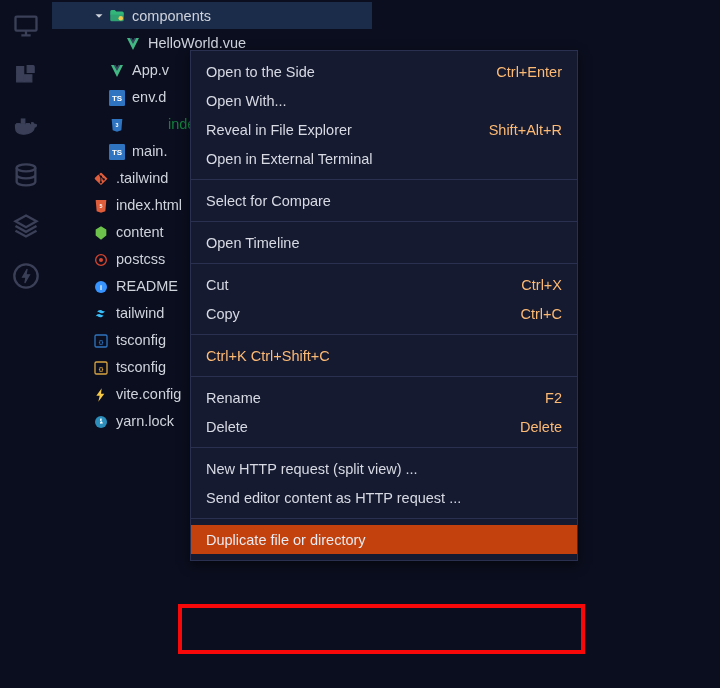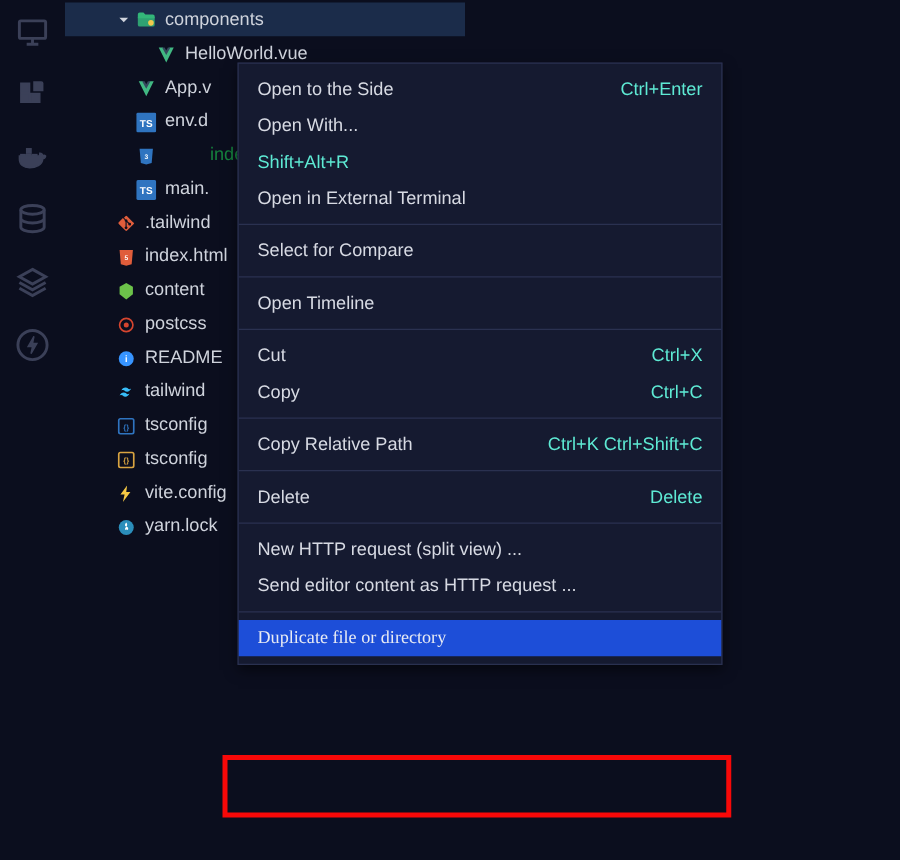--- a/index.html
+++ b/index.html
@@ -45,23 +45,23 @@
     box-shadow: 0 4px 10px rgba(0,0,0,.5);
     padding: 6px 0;
   }
   .ctx-item {
     display: flex; align-items: center; justify-content: space-between;
     height: 29px; padding: 0 15px;
     font-size: 14.5px; color: #d7dae3;
     cursor: default;
   }
   .ctx-item .lbl { flex: 1 1 auto; text-align:left; }
-  .ctx-item .sc  { color: #5eead4; font-size: 14.5px; }
+  .ctx-item .sc  { color: #fdba74; font-size: 14.5px; }
   .ctx-sep { height: 1px; background: #2a3150; margin: 6px 0; }
-  .ctx-item.highlight { background: #1d4ed8; color: #e8ebf3; font-family: Liberation Serif, serif; }
+  .ctx-item.highlight { background: #c2410c; color: #e8ebf3; }
 
   .red-box {
     position: absolute;
     left: 178px;
     top: 604px;
     width: 407px;
     height: 50px;
     border: 4px solid #f80808;
     pointer-events: none;
   }
@@ -262,20 +262,21 @@
 
 <div class="ctx-menu" id="ctx">
     <div class="ctx-item">
       <span class="lbl">Open to the Side</span>
       <span class="sc">Ctrl+Enter</span>
     </div>
     <div class="ctx-item">
       <span class="lbl">Open With...</span>
     </div>
     <div class="ctx-item">
+      <span class="lbl">Reveal in File Explorer</span>
       <span class="sc">Shift+Alt+R</span>
     </div>
     <div class="ctx-item">
       <span class="lbl">Open in External Terminal</span>
     </div>
     <div class="ctx-sep"></div>
     <div class="ctx-item">
       <span class="lbl">Select for Compare</span>
     </div>
     <div class="ctx-sep"></div>
@@ -286,24 +287,27 @@
     <div class="ctx-item">
       <span class="lbl">Cut</span>
       <span class="sc">Ctrl+X</span>
     </div>
     <div class="ctx-item">
       <span class="lbl">Copy</span>
       <span class="sc">Ctrl+C</span>
     </div>
     <div class="ctx-sep"></div>
     <div class="ctx-item">
-      <span class="lbl">Copy Relative Path</span>
       <span class="sc">Ctrl+K Ctrl+Shift+C</span>
     </div>
     <div class="ctx-sep"></div>
+    <div class="ctx-item">
+      <span class="lbl">Rename</span>
+      <span class="sc">F2</span>
+    </div>
     <div class="ctx-item">
       <span class="lbl">Delete</span>
       <span class="sc">Delete</span>
     </div>
     <div class="ctx-sep"></div>
     <div class="ctx-item">
       <span class="lbl">New HTTP request (split view) ...</span>
     </div>
     <div class="ctx-item">
       <span class="lbl">Send editor content as HTTP request ...</span>

